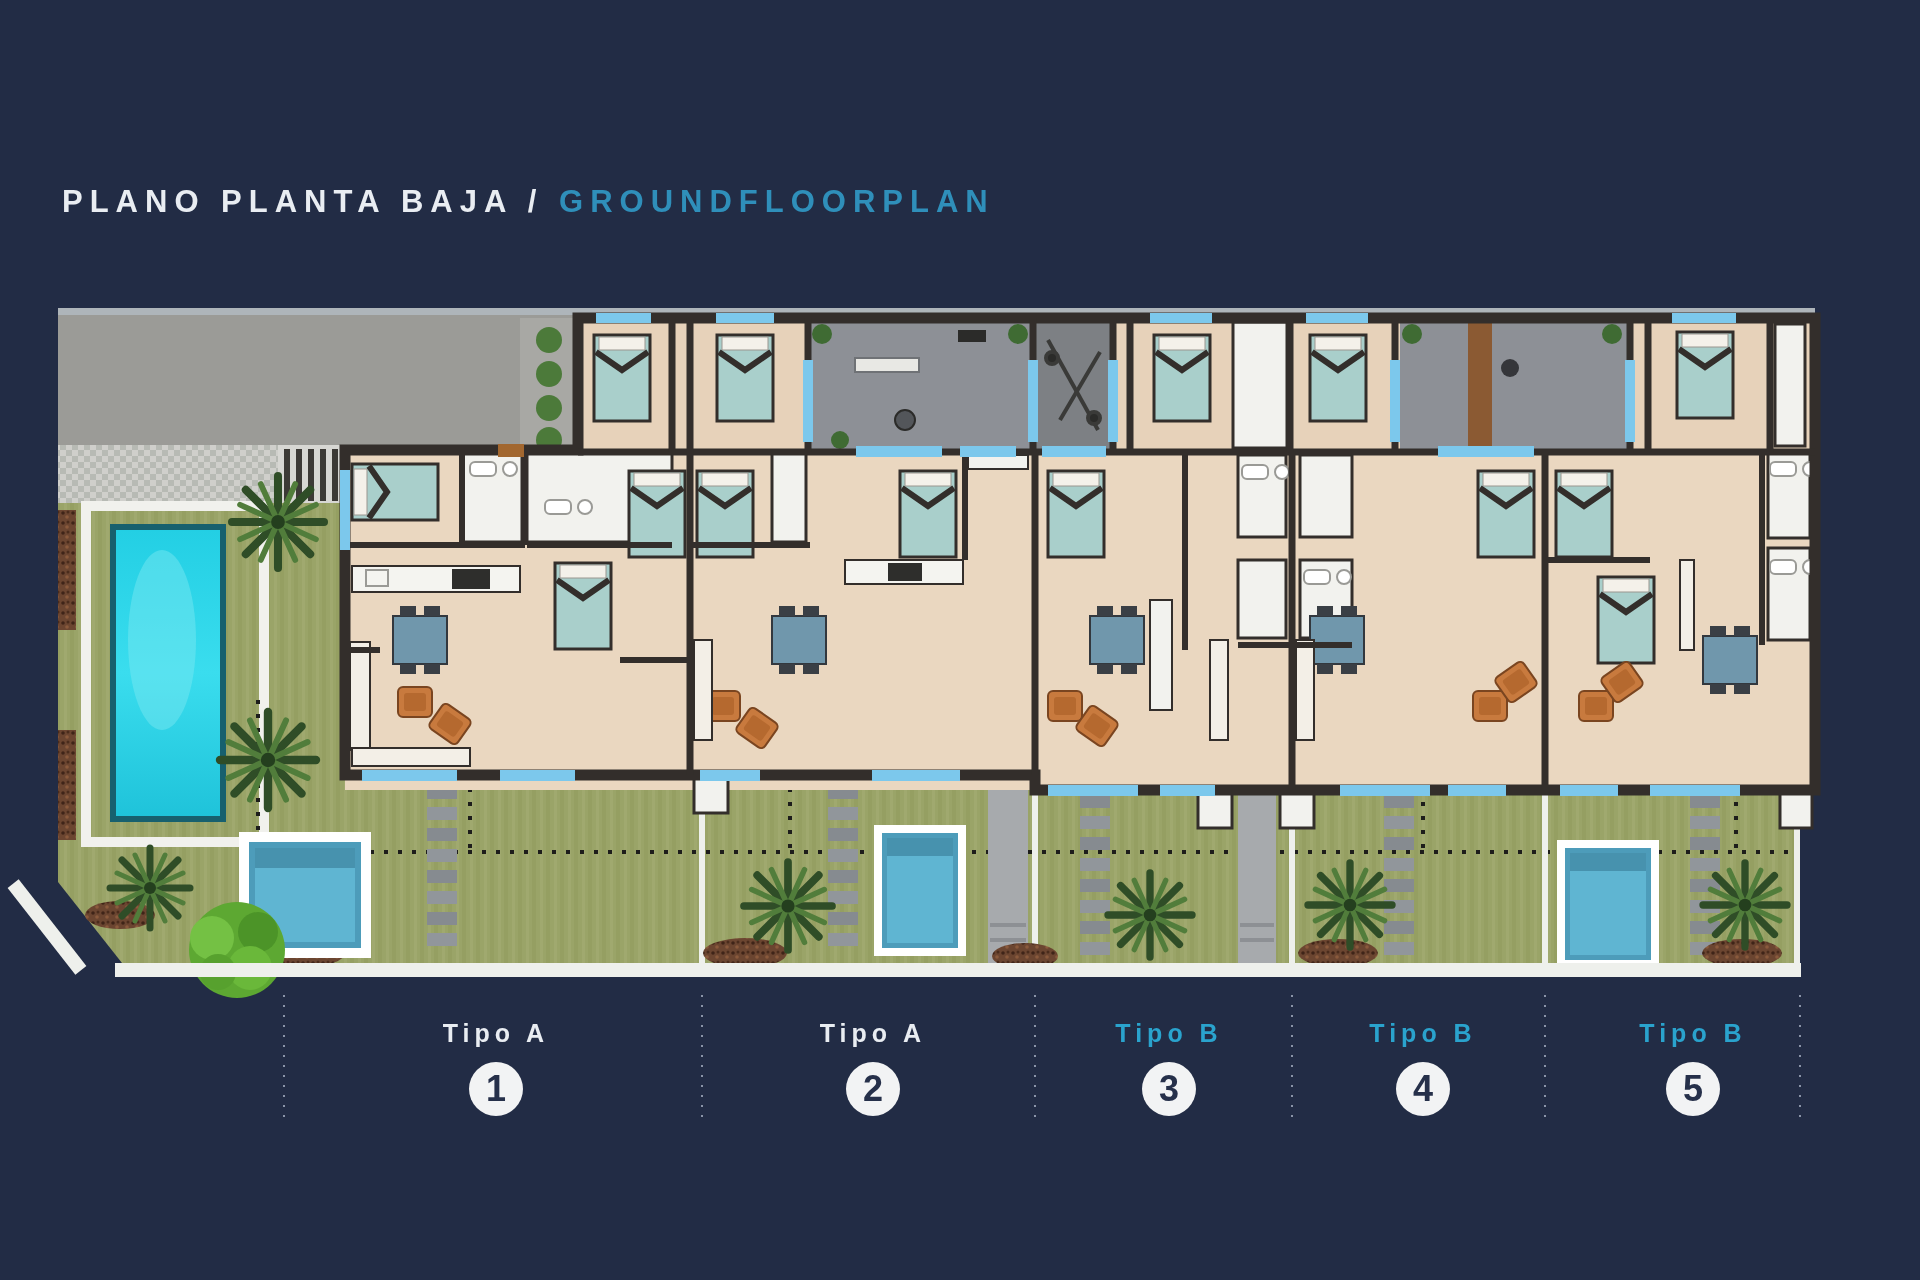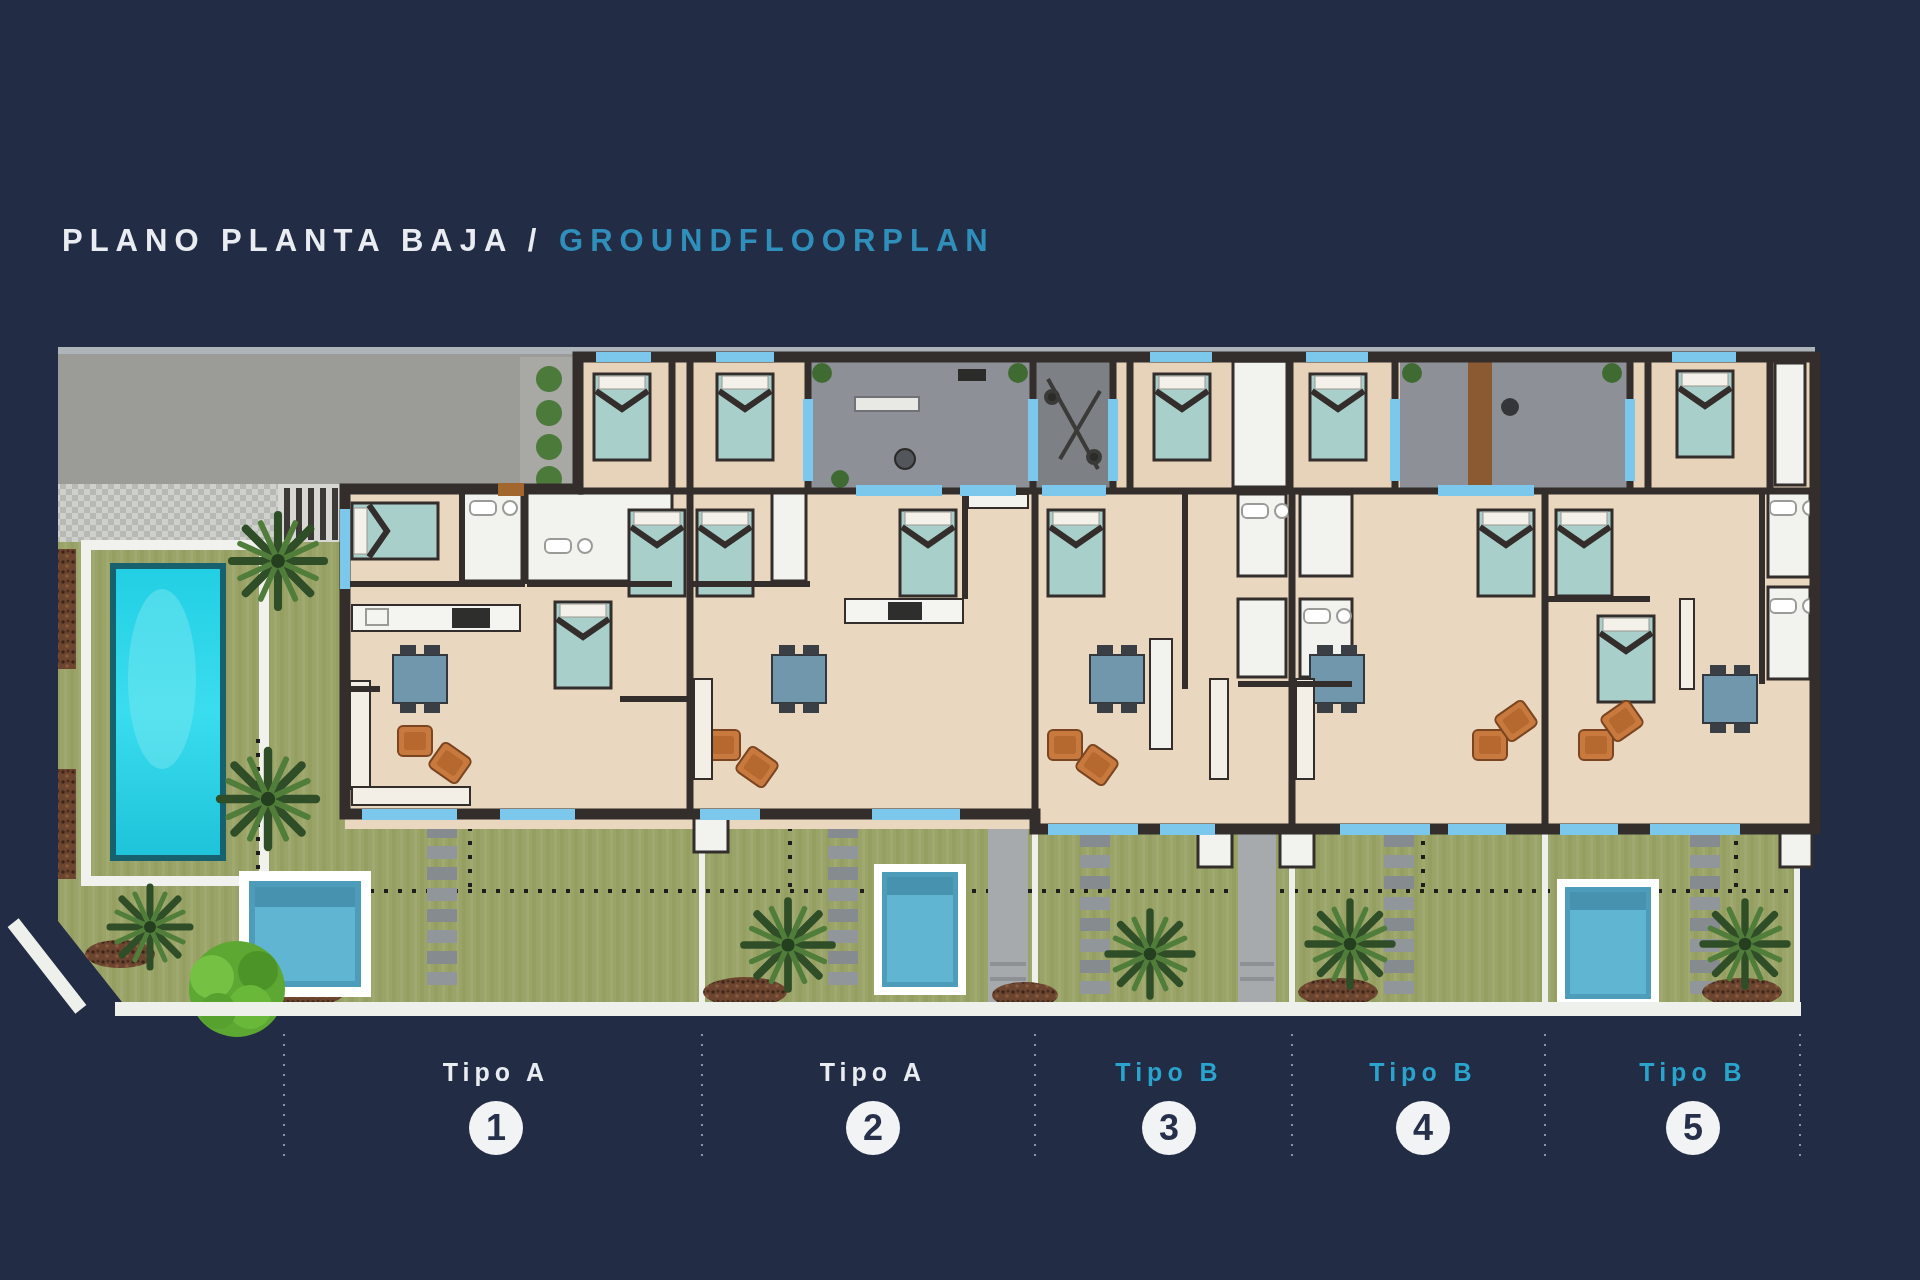--- a/index.html
+++ b/index.html
@@ -1,17 +1,17 @@
 <!DOCTYPE html>
 <html><head>
 <meta charset="utf-8">
 <style>
   html,body{margin:0;padding:0;background:#222c45;}
   .stage{position:relative;width:1920px;height:1222px;background:#222c45;overflow:hidden;
-         font-family:"Liberation Sans","DejaVu Sans",sans-serif;margin-top:39px;}
+         font-family:"Liberation Sans","DejaVu Sans",sans-serif;}
   svg{display:block;}
   .title-es{fill:#e9edf2;font-size:31px;font-weight:bold;letter-spacing:7px;}
   .title-en{font-size:31px;font-weight:bold;letter-spacing:7px;}
   .tipo-label{font-size:25px;font-weight:bold;letter-spacing:5px;text-anchor:middle;}
   .unit-number{fill:#26304a;font-size:36px;font-weight:bold;text-anchor:middle;}
   .wall{stroke:#332e2b;fill:none;}
 </style>
 </head>
 <body>
 

